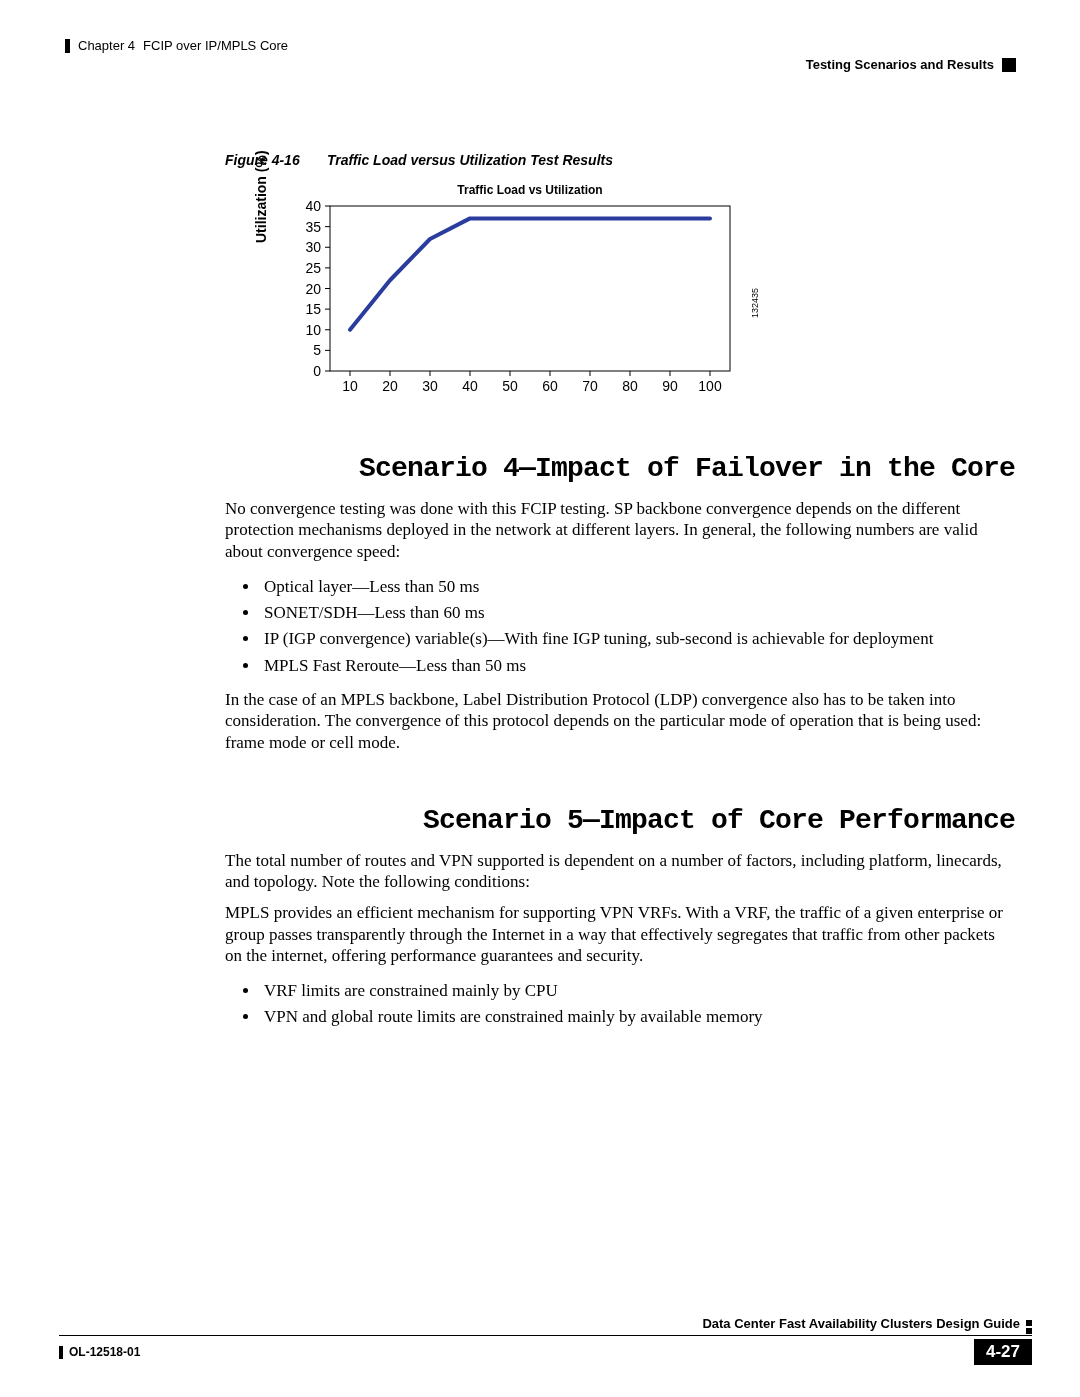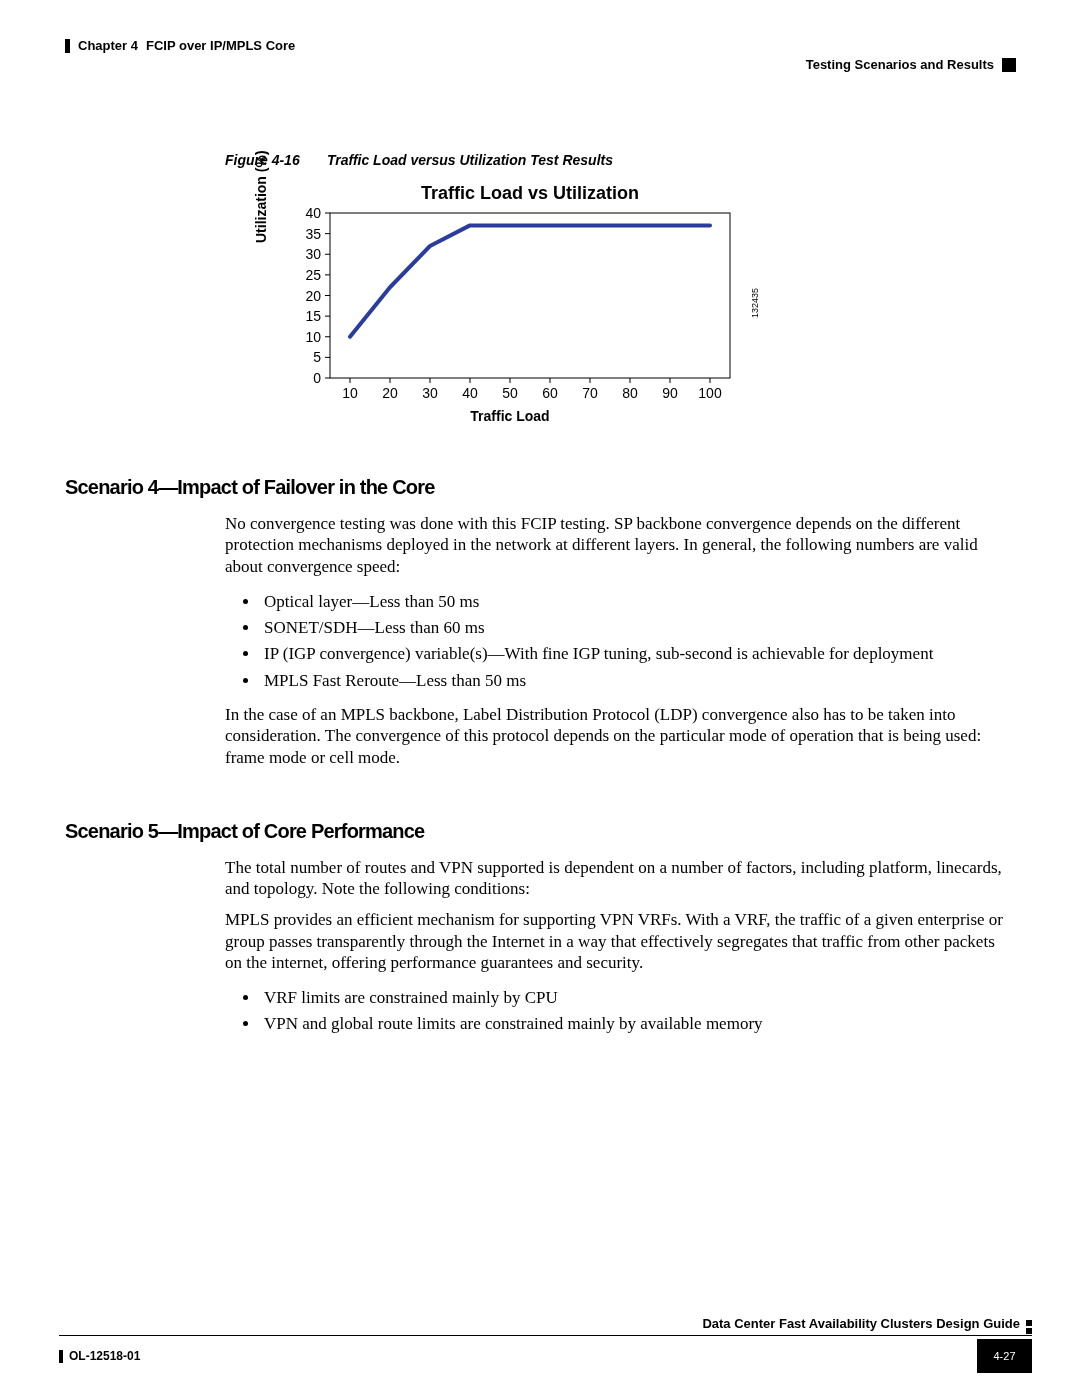--- a/index.html
+++ b/index.html
@@ -13,21 +13,21 @@
   }
   .header-left {
     position: absolute;
     top: 38px;
     left: 65px;
     display: flex;
     align-items: center;
     gap: 8px;
     font-family: Arial, Helvetica, sans-serif;
     font-size: 13px;
-    font-weight: bold;
+    font-weight: normal;
   }
   .header-left .bar { width: 5px; height: 14px; background: #000; }
   .header-right {
     position: absolute;
     top: 57px;
     right: 64px;
     display: flex;
     align-items: center;
     gap: 8px;
     font-family: Arial, Helvetica, sans-serif;
@@ -57,21 +57,21 @@
     font-weight: bold;
     font-style: italic;
   }
   .chart-wrap {
     margin-left: 210px;
     margin-top: 15px;
     position: relative;
   }
   .chart-title {
     font-family: Arial, Helvetica, sans-serif;
-    font-size: 18px;
+    font-size: 12px;
     font-weight: bold;
     text-align: center;
     width: 430px;
     margin-bottom: 4px;
     margin-left: 40px;
   }
   .chart-svg { display: block; }
   .ylabel {
     position: absolute;
     left: -22px;
@@ -95,26 +95,27 @@
   .side-id {
     position: absolute;
     left: 475px;
     top: 135px;
     transform: rotate(-90deg);
     transform-origin: left top;
     font-family: Arial, Helvetica, sans-serif;
     font-size: 9px;
   }
   h2 {
-    font-family: Liberation Sans, sans-serif;
-    font-size: 20px;
+    font-family: Liberation Mono, monospace;
+    font-size: 28px;
     font-weight: bold;
     margin-top: 52px;
     margin-bottom: 14px;
     letter-spacing: -0.8px;
+    text-align: right;
   }
   ul {
     margin-left: 195px;
     margin-top: 12px;
     margin-bottom: 10px;
   }
   li {
     font-size: 17px;
     line-height: 1.55;
     list-style-type: disc;
@@ -160,23 +161,23 @@
     right: 0px;
     top: -15px;
     display: flex;
     flex-direction: column;
     gap: 2px;
   }
   .pagenum {
     background: #000;
     color: #fff;
     font-family: Arial, Helvetica, sans-serif;
-    font-weight: normal;
-    font-size: 11px;
-    padding: 11px 12px;
+    font-weight: bold;
+    font-size: 17px;
+    padding: 3px 12px;
     min-width: 55px;
     text-align: center;
   }
 </style>
 </head>
 <body>
 
 <div class="header-left">
   <span class="bar"></span>
   <span>Chapter 4</span>
@@ -234,21 +235,20 @@
           <text x="315" y="190" text-anchor="middle" font-size="14" font-family="Arial">70</text>
           <line x1="355" y1="170" x2="355" y2="175" stroke="#000"></line>
           <text x="355" y="190" text-anchor="middle" font-size="14" font-family="Arial">80</text>
           <line x1="395" y1="170" x2="395" y2="175" stroke="#000"></line>
           <text x="395" y="190" text-anchor="middle" font-size="14" font-family="Arial">90</text>
           <line x1="435" y1="170" x2="435" y2="175" stroke="#000"></line>
           <text x="435" y="190" text-anchor="middle" font-size="14" font-family="Arial">100</text>
           <path d="M75 128.75 L115 79.24999999999999 L155 38 L195 17.375 L235 17.375 L275 17.375 L315 17.375 L355 17.375 L395 17.375 L435 17.375" fill="none" stroke="#2a3c9e" stroke-width="4" stroke-linejoin="round" stroke-linecap="round"></path>
         </g>
     </svg>
-    <div class="xlabel">Traffic Load</div>
     <div class="side-id">132435</div>
   </div>
 
   <h2>Scenario 4—Impact of Failover in the Core</h2>
   <p class="para-indent">No convergence testing was done with this FCIP testing. SP backbone convergence depends on the different protection mechanisms deployed in the network at different layers. In general, the following numbers are valid about convergence speed:</p>
   <ul id="s4-list">
       <li>Optical layer—Less than 50 ms</li>
       <li>SONET/SDH—Less than 60 ms</li>
       <li>IP (IGP convergence) variable(s)—With fine IGP tuning, sub-second is achievable for deployment</li>
       <li>MPLS Fast Reroute—Less than 50 ms</li>

